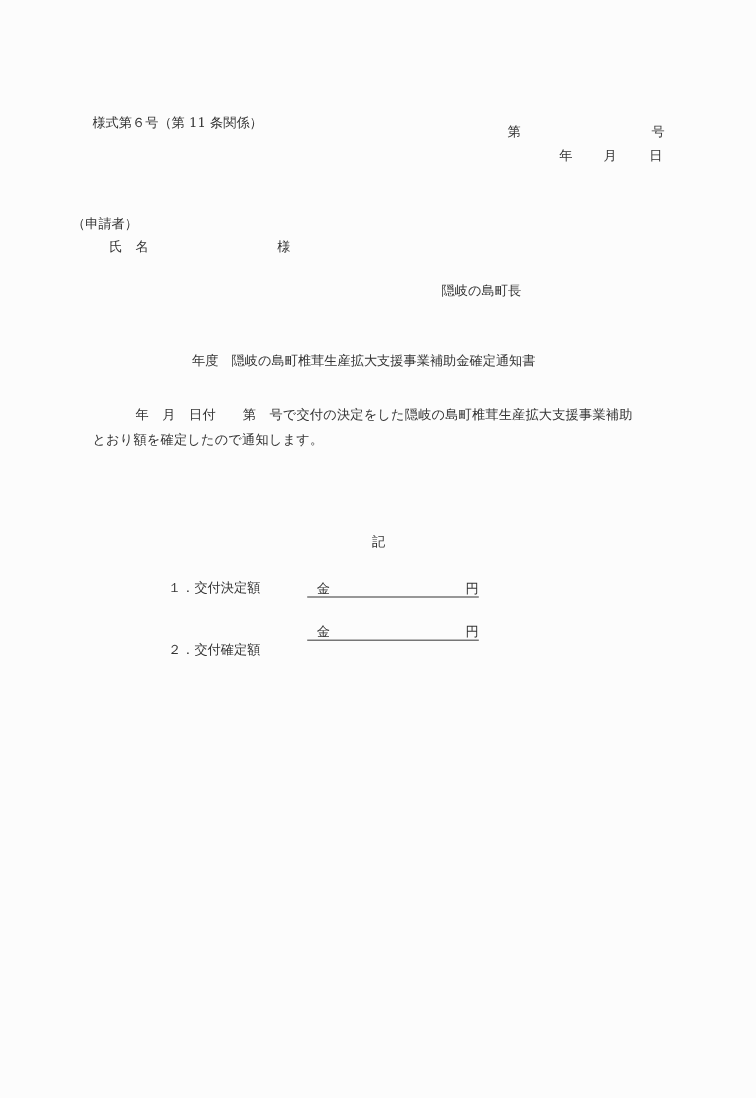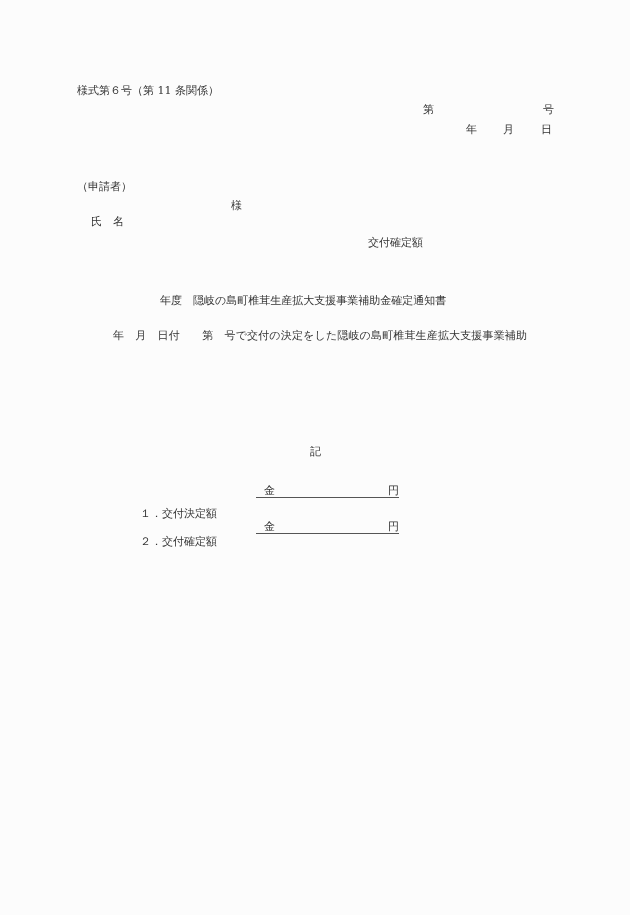--- a/index.html
+++ b/index.html
@@ -7,60 +7,61 @@
       width: 630px; height: 915px;
       background: #fcfcfc;
       font-family: "DejaVu Serif", "Liberation Serif", serif;
       color: #333;
       font-size: 11px;
       position: relative;
       overflow: hidden;
     }
     .abs { position: absolute; white-space: nowrap; line-height: 14px; }
     .para {
-      position: absolute; left: 77px; top: 326px; width: 480px;
+      position: absolute; left: 77px; top: 336px; width: 480px;
       line-height: 20.5px; font-size: 11px; white-space: normal;
       letter-spacing: 0.15px;
     }
     .uline {
       position: absolute; height: 14px; border-bottom: 1px solid #555;
       width: 143px;
     }
     .uline .kin { position: absolute; left: 8px; top: 0; }
     .uline .en { position: absolute; right: 0; top: 0; }
   </style>
 </head>
 <body>
 
 <div>
 
-  <div class="abs" style="left:77px;top:84px;text-align:center;">様式第６号（第 11 条関係）</div>
+  <div class="abs" style="left:77px;top:96px;text-align:center;">様式第６号（第 11 条関係）</div>
 
   <div class="abs" style="left:423px;top:103px;">第</div>
   <div class="abs" style="left:543px;top:103px;">号</div>
 
   <div class="abs" style="left:466px;top:123px;">年</div>
   <div class="abs" style="left:503px;top:123px;">月</div>
   <div class="abs" style="left:541px;top:123px;">日</div>
 
-  <div class="abs" style="left:77px;top:180px;">（申請者）</div>
-  <div class="abs" style="left:91px;top:215px;">氏　名</div>
+  <div class="abs" style="left:60px;top:180px;">（申請者）</div>
+  <div class="abs" style="left:91px;top:199px;">氏　名</div>
   <div class="abs" style="left:231px;top:199px;">様</div>
 
-  <div class="abs" style="left:368px;top:236px;">交付確定額</div>
+  <div class="abs" style="left:368px;top:236px;">隠岐の島町長</div>
 
   <div class="abs" style="left:160px;top:294px;">年度　隠岐の島町椎茸生産拡大支援事業補助金確定通知書</div>
 
   <div class="para">
     <div style="padding-left:36px;">年　月　日付　　第　号で交付の決定をした隠岐の島町椎茸生産拡大支援事業補助</div>
+    <div>とおり額を確定したので通知します。</div>
   </div>
 
   <div class="abs" style="left:310px;top:445px;">記</div>
 
-  <div class="abs" style="left:140px;top:507px;">１．交付決定額</div>
+  <div class="abs" style="left:140px;top:483px;">１．交付決定額</div>
   <div class="uline" style="left:256px;top:483px;">
     <span class="kin">金</span>
     <span class="en">円</span>
   </div>
 
   <div class="abs" style="left:140px;top:519px;margin-top:16px;">２．交付確定額</div>
   <div class="uline" style="left:256px;top:519px;">
     <span class="kin">金</span>
     <span class="en">円</span>
   </div>

